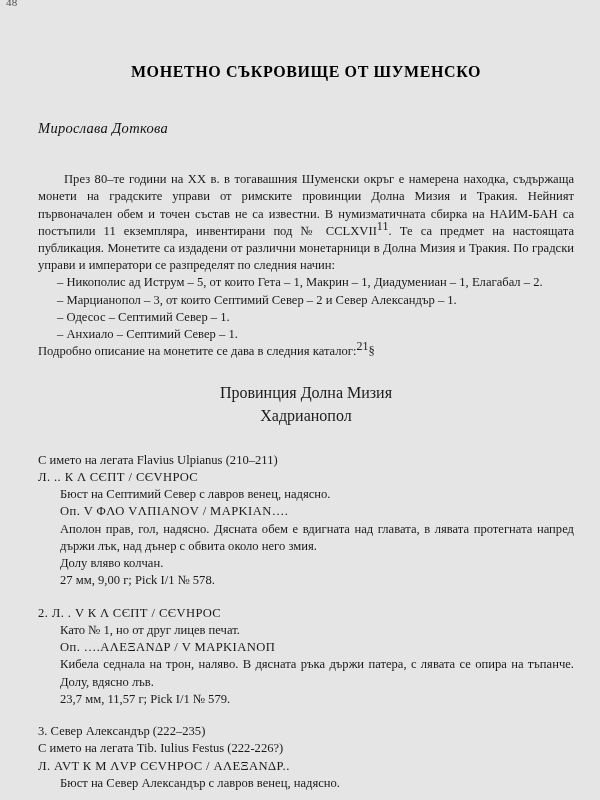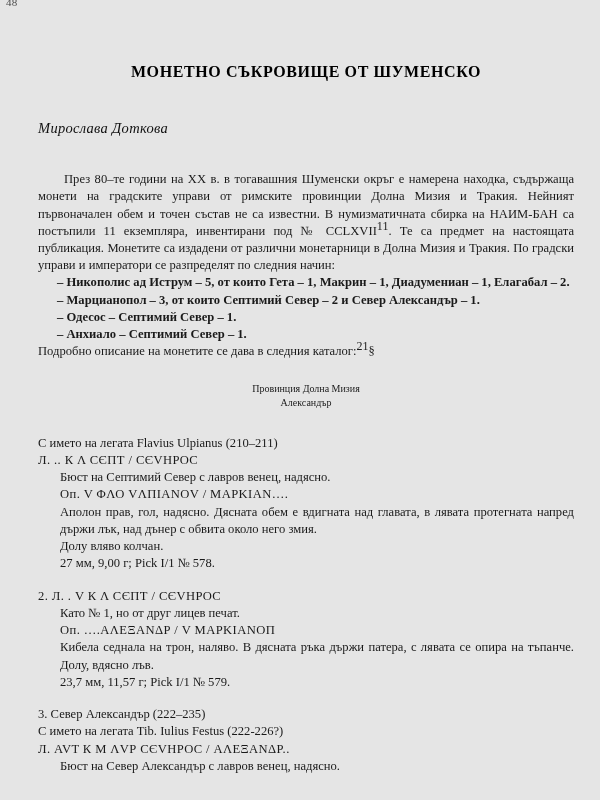--- a/index.html
+++ b/index.html
@@ -64,34 +64,33 @@
     list-style: none;
     margin: 0;
     padding: 0;
     font-size: 12.6px;
     line-height: 1.365;
   }
   ul.dash-list li {
     padding-left: 30px;
     text-indent: -11px;
     text-align: justify;
-    font-weight: bold;
   }
   ul.dash-list li::before {
     content: "– ";
   }
   p.tail-line {
     font-size: 12.6px;
     line-height: 1.365;
     margin: 0;
     text-align: left;
   }
   .section-head {
     text-align: center;
-    font-size: 10px;
+    font-size: 16px;
     line-height: 1.42;
     margin: 22px 0 0 0;
   }
   .catalog {
     margin-top: 24px;
   }
   .entry {
     font-size: 12.6px;
     line-height: 1.37;
     margin-bottom: 15px;
@@ -136,21 +135,21 @@
       <li>Никополис ад Иструм – 5, от които Гета – 1, Макрин – 1, Диадумениан – 1, Елагабал – 2.</li>
       <li>Марцианопол – 3, от които Септимий Север – 2 и Север Александър – 1.</li>
       <li>Одесос – Септимий Север – 1.</li>
       <li>Анхиало – Септимий Север – 1.</li>
     </ul>
 
     <p class="tail-line"><span>Подробно описание на монетите се дава в следния каталог:</span><span class="sup">21</span><span>§</span></p>
 
     <div class="section-head">
       <div>Провинция Долна Мизия</div>
-      <div>Александър</div>
+      <div>Хадрианопол</div>
     </div>
 
     <div class="catalog">
 
       <div class="entry">
         <p class="ln">С името на легата Flavius Ulpianus (210–211)</p>
         <p class="ln greek">Л. .. К Λ СЄПТ / СЄVΗΡΟС</p>
         <p class="ln ind">Бюст на Септимий Север с лавров венец, надясно.</p>
         <p class="ln ind greek">Оп. V ΦΛΟ VΛΠΙΑΝΟV / ΜΑΡΚΙΑΝ….</p>
         <p class="ln hang">Аполон прав, гол, надясно. Дясната обем е вдигната над главата, в лявата протегната напред държи лък, над дънер с обвита около него змия.</p>

